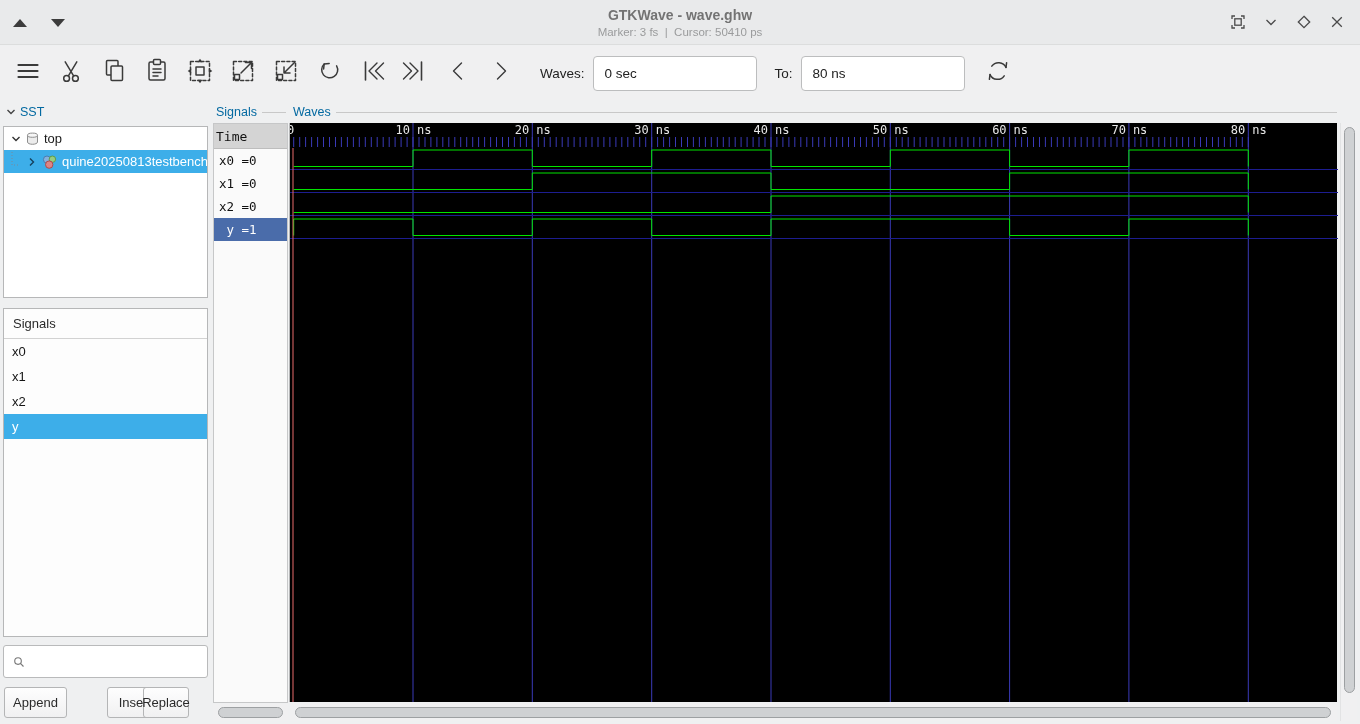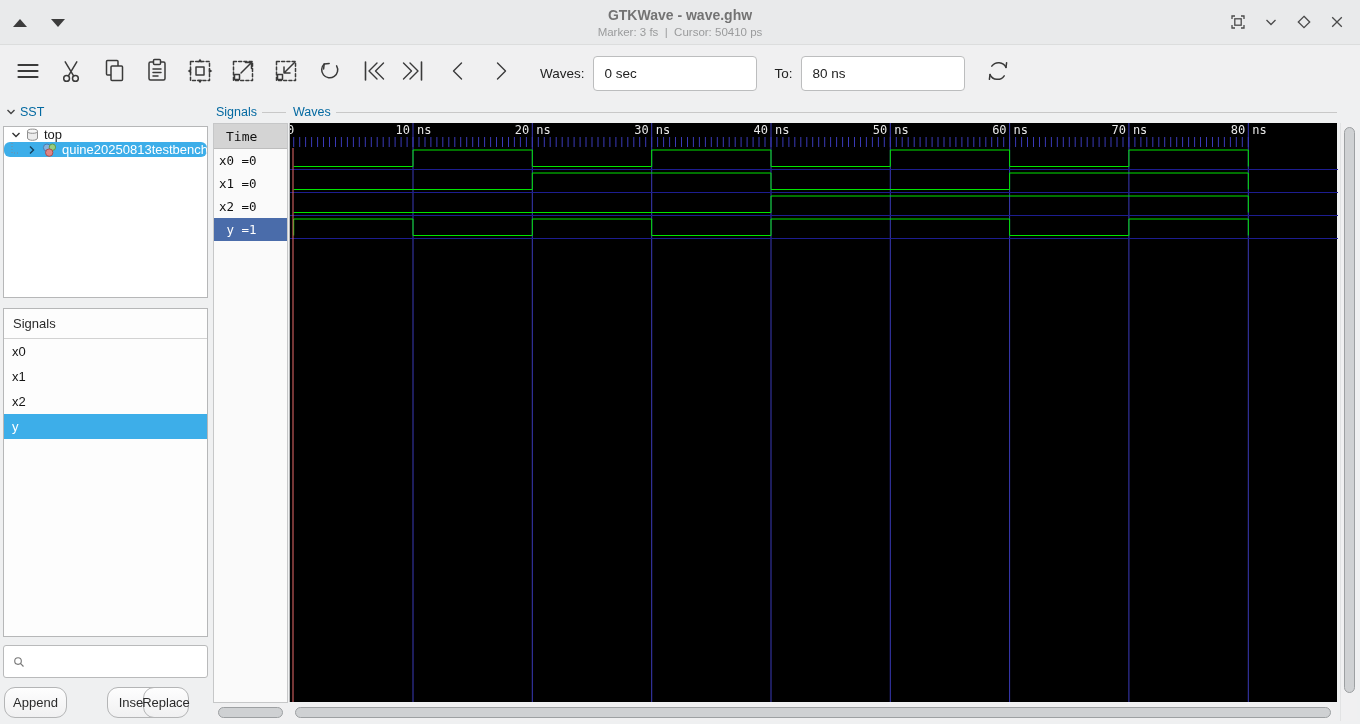--- a/index.html
+++ b/index.html
@@ -35,49 +35,49 @@
   .range-input { width:164px; height:35px; border:1px solid #bcbdbe; border-radius:4px; background:#fff;
     font-family:"Liberation Sans",sans-serif; font-size:13.5px; color:#222; padding-left:11px; outline:none; }
   
   .frame-label { position:absolute; display:flex; align-items:center; font-size:12.5px; color:#0369a1; }
   .frame-label .fl-line { flex:1; height:1px; background:#c8c8c8; margin-left:5px; }
   .chev { display:inline-flex; margin-right:3px; }
   .chev svg { stroke:#444; fill:none; stroke-width:1.4; }
   
   .sst-box { position:absolute; left:3px; top:126px; width:205px; height:172px;
     background:#fff; border:1px solid #b6b7b8; overflow:hidden; }
-  .tree-row { height:15px; display:flex; align-items:center; font-size:13px; color:#1a1a1a;
-    white-space:nowrap; overflow:hidden;border-radius:6px; }
+  .tree-row { height:23px; display:flex; align-items:center; font-size:13px; color:#1a1a1a;
+    white-space:nowrap; overflow:hidden; }
   .tree-row.selected { background:#3daee9; color:#fff; }
   .tree-row .t-exp { display:inline-flex; margin:0 3px 0 6px; flex:none; }
   .tree-row .t-exp svg { stroke:#333; fill:none; stroke-width:1.4; }
   .tree-row.selected .t-exp svg { stroke:#15405c; }
   .tree-row .t-icon { display:inline-flex; margin-right:4px; flex:none; }
   .tree-row .t-conn { display:inline-flex; margin-left:6px; flex:none; }
   
   .sig-frame { position:absolute; left:3px; top:308px; width:205px; height:329px;
     background:#fdfdfd; border:1px solid #b6b7b8; overflow:hidden; }
   .sig-frame-header { height:30px; display:flex; align-items:center; padding-left:9px;
     font-size:13px; color:#2a2a2a; border-bottom:1px solid #d2d2d2; background:#fdfdfd; }
   .sig-row { height:25px; display:flex; align-items:center; padding-left:8px; font-size:13px; color:#141414; }
   .sig-row.selected { background:#3daee9; color:#fff; }
   .search-box { position:absolute; left:3px; top:645px; width:205px; height:33px; background:#fff;
     border:1px solid #b9babb; border-radius:3px; display:flex; align-items:center; padding-left:9px; }
   .search-box svg { stroke:#787878; fill:none; stroke-width:1.5; }
   .search-input { border:none; outline:none; flex:1; height:100%; font-size:13px; background:transparent; margin-left:6px; }
   .btn-row { position:absolute; left:3px; top:687px; width:205px; height:32px; }
   .gtk-btn { position:absolute; top:0; height:31px; background:linear-gradient(#fefefe,#f0f0f1);
-    border:1px solid #b4b5b6; border-radius:11px; font-size:13px; color:#2a2a2a;
+    border:1px solid #b4b5b6; border-radius:3px; font-size:13px; color:#2a2a2a;
     display:flex; align-items:center; justify-content:center; font-family:"Liberation Sans",sans-serif; }
   
   .names-box { position:absolute; left:213px; top:123px; width:75px; height:580px;
     background:#fafafa; border:1px solid #c6c7c8; overflow:hidden; }
   .time-header { height:25px; background:#d4d4d4; border-bottom:1px solid #bdbdbd;
     font-family:"DejaVu Sans Mono", monospace; font-size:13px; color:#111;
-    display:flex; align-items:center; padding-left:12px; }
+    display:flex; align-items:center; padding-left:2px; }
   .name-row { height:23px; font-family:"DejaVu Sans Mono", monospace; font-size:12.5px; color:#111;
     display:flex; align-items:center; padding-left:5px; white-space:pre; }
   .name-row.selected { background:#4a6caa; color:#fff; }
   
   .wave-area { position:absolute; left:289px; top:123px; width:1048px; height:579px; background:#000;
     border-left:1px solid #b6b7b8; }
   .wave-area svg { position:absolute; left:0; top:0; }
   
   .scroll-track { position:absolute; background:#f0f0f1; }
   .scroll-thumb { position:absolute; background:#cfd1d3; border:1px solid #9da0a2; border-radius:6px; }

